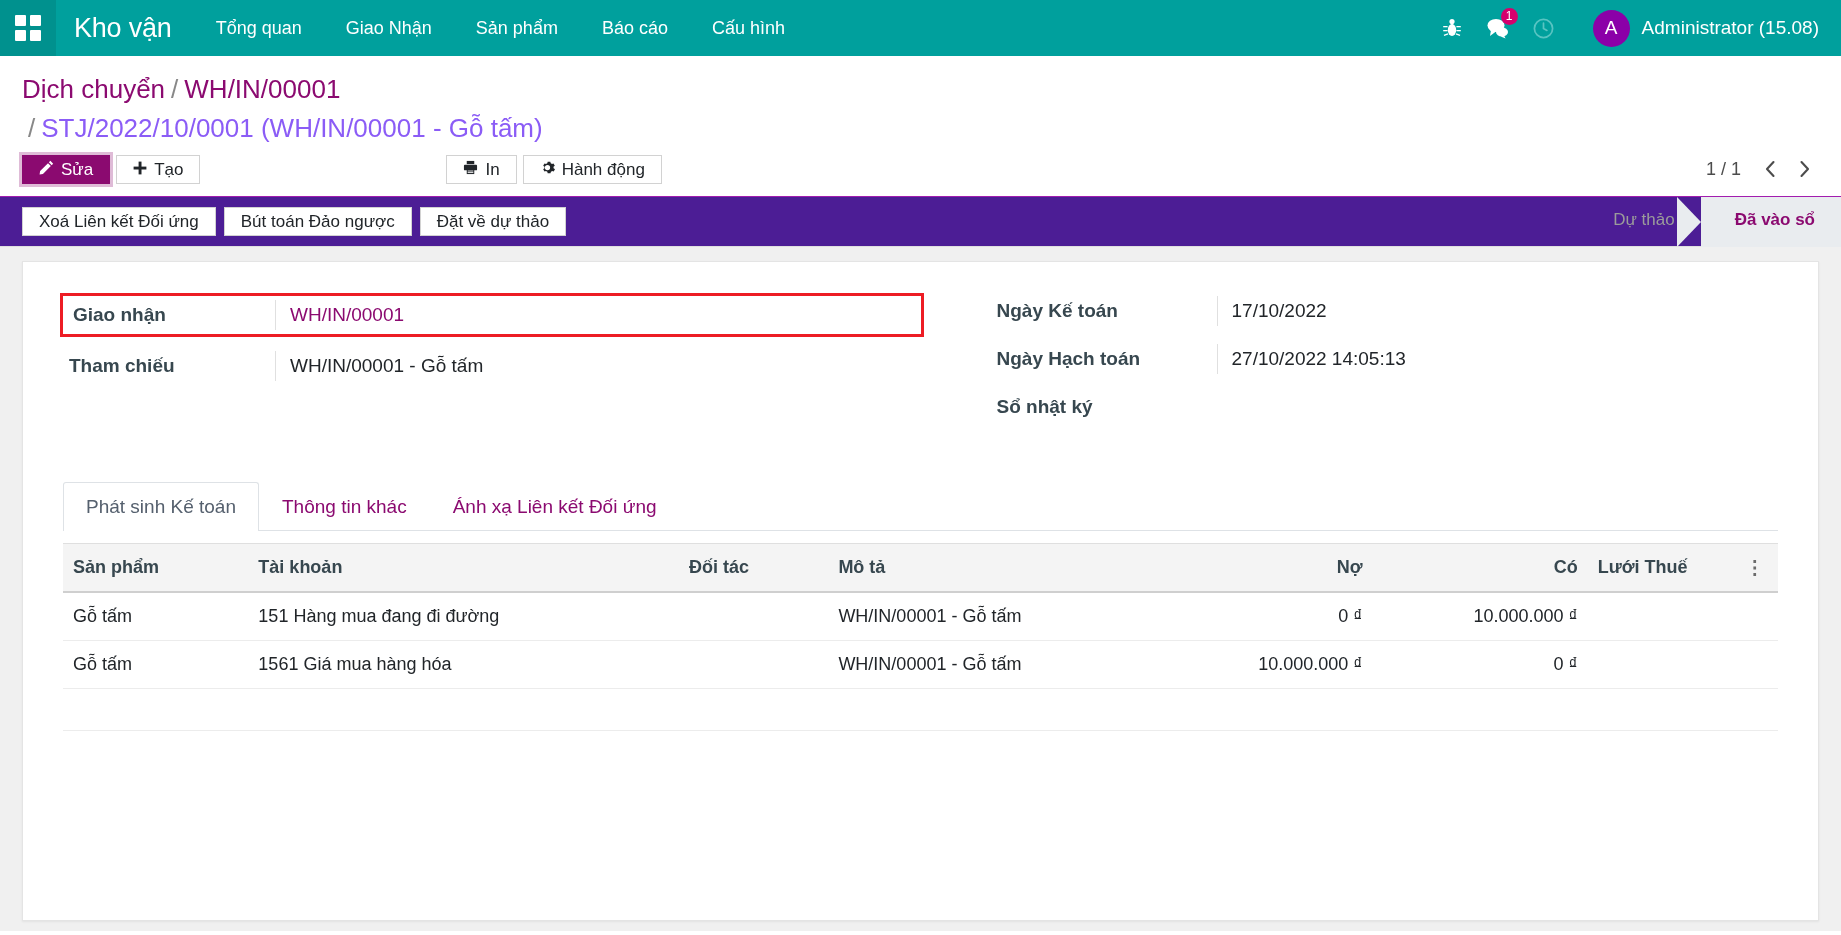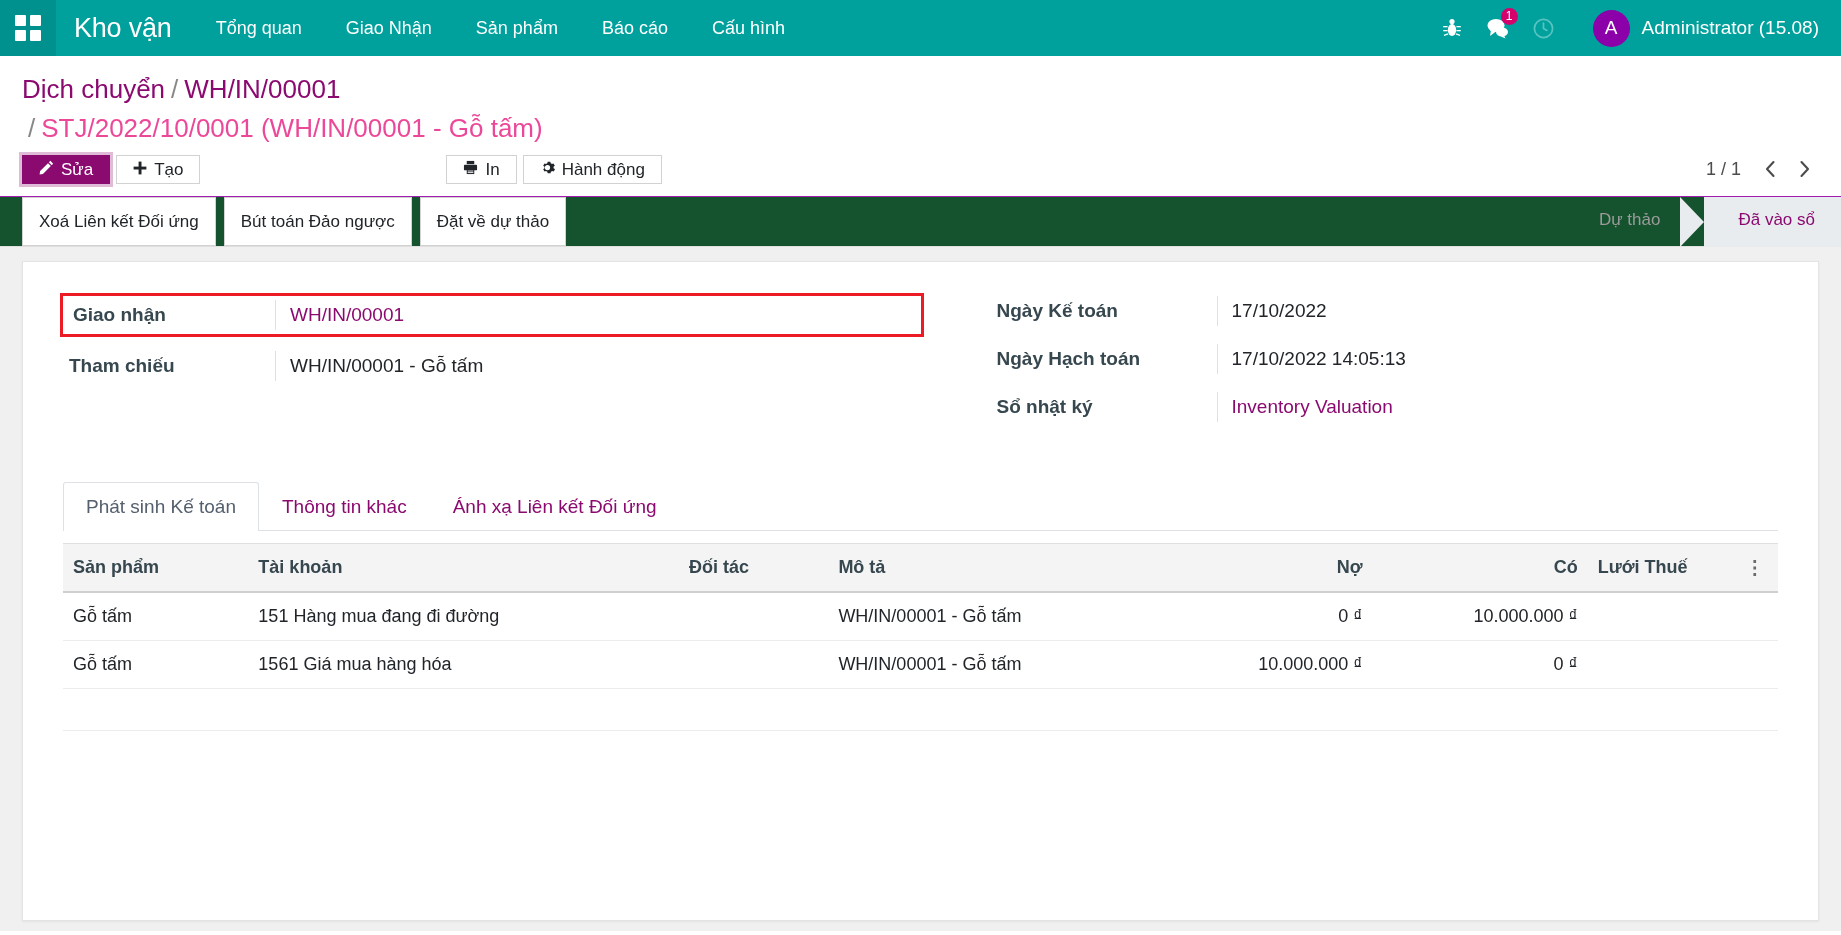--- a/index.html
+++ b/index.html
@@ -82,21 +82,21 @@
   
   .control-panel { background: #ffffff; border-bottom: 1px solid #a21caf; padding: 0; }
   .breadcrumb-wrap { padding: 14px 22px 0 22px; }
   .breadcrumb {
     font-size: 26px;
     line-height: 39px;
     color: #7C7BAD;
   }
   .bc-link { color: #8B0A70; cursor: pointer; }
   .bc-sep { color: #888; margin: 0 6px; }
-  .bc-current { color: #ec4899; }
+  .bc-current { color: #8b5cf6; }
 
   .btn-row {
     display: flex;
     align-items: center;
     padding: 6px 22px 12px 22px;
     position: relative;
   }
   .btn {
     font-size: 17px;
     border: 1px solid #d2d2d2;
@@ -133,22 +133,23 @@
   .pager-btn {
     width: 30px; height: 30px;
     display: flex; align-items: center; justify-content: center;
     cursor: pointer;
     color: #4c4c4c;
   }
 
   
   .status-row {
     display: flex;
+    align-items: center;
     padding: 0 0 0 22px;
-    background: #14532d;
+    background: #4c1d95;
     border-bottom: 1px solid #dfdfdf;
     height: 50px;
     position: relative;
     gap: 36px;
   }
   .status-actions { display: flex; gap: 8px; }
   .statusbar {
     margin-left: auto;
     display: flex;
     align-items: stretch;
@@ -160,22 +161,21 @@
     padding: 0 26px 4px 34px;
     font-size: 17px;
     color: #9b9b9b;
     position: relative;
     cursor: pointer;
     background: transparent;
   }
   .stat-item.active {
     background: #e9ecef;
     color: #8B0A70;
-    font-weight: normal;
-    margin-left: 18px;
+    font-weight: bold;
   }
   .stat-item.active::before {
     content: "";
     position: absolute;
     left: -24px; top: 0;
     width: 0; height: 0;
     border-top: 25px solid transparent;
     border-bottom: 25px solid transparent;
     border-left: 24px solid #e9ecef;
   }
@@ -466,25 +466,24 @@
         </div>
       </div>
 
       <div class="form-col right">
         <div class="frow">
           <div class="flabel">Ngày Kế toán</div>
           <div class="fvalue">17/10/2022</div>
         </div>
         <div class="frow">
           <div class="flabel">Ngày Hạch toán</div>
-          <div class="fvalue">17/10/2022 14:05:13</div>
+          <div class="fvalue">27/10/2022 14:05:13</div>
         </div>
         <div class="frow">
           <div class="flabel">Sổ nhật ký</div>
-          <div class="fvalue link">Inventory Valuation</div>
         </div>
       </div>
 
     </div>
 
     <div class="notebook">
       <div class="tabs">
         <div class="tab active">Phát sinh Kế toán</div>
         <div class="tab">Thông tin khác</div>
         <div class="tab">Ánh xạ Liên kết Đối ứng</div>

